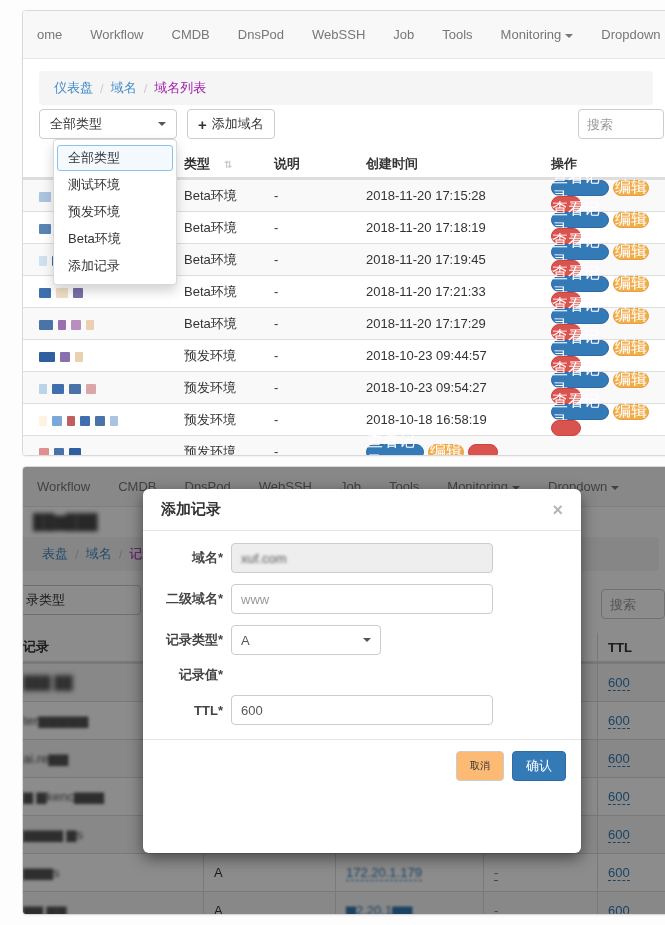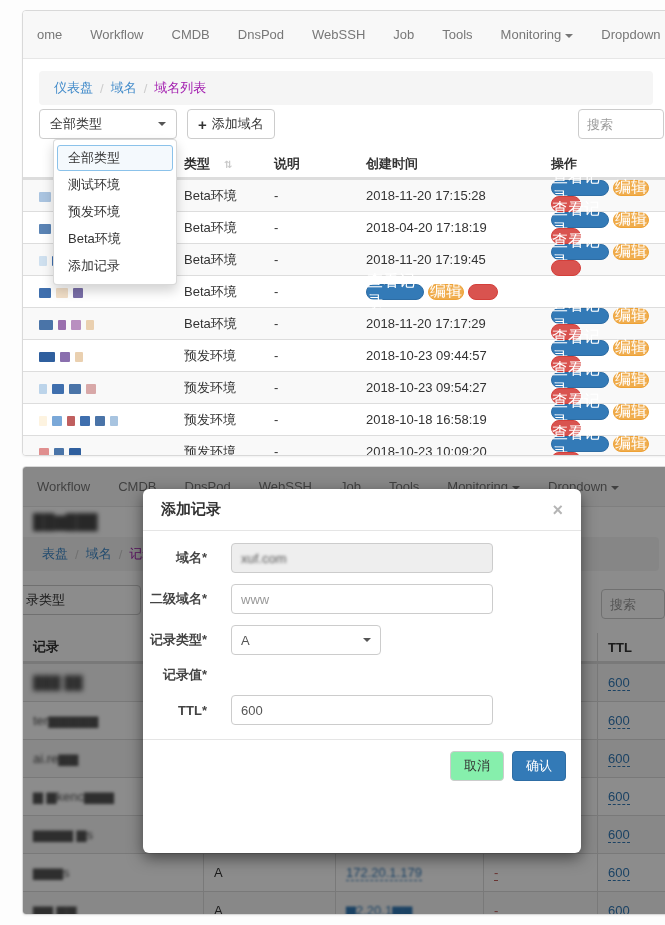--- a/index.html
+++ b/index.html
@@ -65,50 +65,50 @@
 
   
   .page-heading { position:absolute; left:10px; top:46px; font-size:15px; font-weight:bold; color:#4a4a4a;
                   filter:blur(2.2px); }
   .breadcrumb-b { top:70px; }
   .b-table { position:absolute; left:0; right:0; top:166px; font-size:13px; color:#333; }
   .b-head { display:flex; font-weight:bold; border-bottom:2px solid #ddd; height:30px; align-items:center; }
   .b-row { display:flex; border-top:1px solid #ddd; height:38px; align-items:center; }
   .b-row:first-of-type { border-top:none; }
   .b-row.striped { background:#f7f7f7; }
-  .bc1{ width:180px; padding-left:10px; } .bc2{ width:132px; padding-left:10px; border-left:1px solid #ddd; align-self:stretch; display:flex; align-items:center; }
+  .bc1{ width:180px; } .bc2{ width:132px; padding-left:10px; border-left:1px solid #ddd; align-self:stretch; display:flex; align-items:center; }
   .bc3{ width:148px; padding-left:10px; border-left:1px solid #ddd; align-self:stretch; display:flex; align-items:center; }
   .bc4{ width:114px; padding-left:10px; border-left:1px solid #ddd; align-self:stretch; display:flex; align-items:center; }
   .bc5{ flex:1; padding-left:10px; border-left:1px solid #ddd; align-self:stretch; display:flex; align-items:center; }
   .link-dashed { color:#337ab7; border-bottom:1px dashed #337ab7; cursor:pointer; text-decoration:none; }
   .link-dash-red { color:#c0605c; border-bottom:1px dashed #c0605c; cursor:pointer; }
   .blur1 { filter:blur(1.4px); color:#555; }
   .blur2 { filter:blur(2.4px); color:#555; }
   .blurlink { filter:blur(1.1px); }
 
   .overlay { position:absolute; inset:0; background:rgba(0,0,0,.45); z-index:8; }
 
   
   .modal { position:absolute; left:120px; top:22px; width:438px; height:364px; background:#fff;
            border-radius:6px; box-shadow:0 5px 15px rgba(0,0,0,.5); z-index:12; }
   .modal-header { height:42px; border-bottom:1px solid #e5e5e5; display:flex; align-items:center; padding:0 18px; }
   .modal-title { font-size:15px; font-weight:bold; color:#333; }
   .modal-close { margin-left:auto; color:#b5b5b5; font-size:18px; font-weight:bold; cursor:pointer; line-height:1; }
   .modal-body { padding:12px 18px 0 0; }
   .form-row { display:flex; align-items:center; margin-bottom:11px; }
-  .form-label { width:88px; text-align:right; font-size:13px; font-weight:bold; color:#444; padding-right:24px; }
+  .form-label { width:88px; text-align:right; font-size:13px; font-weight:bold; color:#444; padding-right:8px; }
   .form-input { width:262px; height:30px; border:1px solid #ccc; border-radius:4px; font-size:13px;
                 padding:0 9px; color:#555; font-family:inherit; display:flex; align-items:center; }
   input.form-input::placeholder { color:#999; }
   .form-input.disabled { background:#eee; }
   .form-select { width:150px; }
   .modal-footer { border-top:1px solid #e5e5e5; margin-top:14px; height:52px; display:flex;
                   align-items:center; justify-content:flex-end; padding:0 15px; gap:8px; }
-  .btn-cancel { height:30px; padding:0 13px; background:#86efac; border:1px solid #ccc; border-radius:4px;
-                font-size:13px; color:#333; display:flex; align-items:center; cursor:pointer; }
+  .btn-cancel { height:30px; padding:0 13px; background:#fdba74; border:1px solid #ccc; border-radius:4px;
+                font-size:10px; color:#333; display:flex; align-items:center; cursor:pointer; }
   .btn-confirm { height:30px; padding:0 13px; background:#337ab7; border:1px solid #2e6da4; border-radius:4px;
                  font-size:13px; color:#fff; display:flex; align-items:center; cursor:pointer; }
 </style>
 </head>
 <body>
 
 <div id="canvas">
 
   <div class="card" id="card-top">
 
@@ -157,34 +157,35 @@
         <span class="c1"><span class="blk" style="background: rgb(170, 196, 224); width: 12px;"></span><span class="blk" style="background: rgb(74, 116, 168); width: 14px;"></span></span>
         <span class="c2">Beta环境</span>
         <span class="c3">-</span>
         <span class="c4">2018-11-20 17:15:28</span>
         <span class="c5"><span class="btn-xs btn-view">查看记录</span><span class="btn-xs btn-edit">编辑</span><span class="btn-xs btn-del"></span></span>
       </div>
       <div class="t-row">
         <span class="c1"><span class="blk" style="background: rgb(91, 132, 181); width: 12px;"></span><span class="blk" style="background: rgb(170, 196, 224); width: 10px;"></span></span>
         <span class="c2">Beta环境</span>
         <span class="c3">-</span>
-        <span class="c4">2018-04-20 17:18:19</span>
+        <span class="c4">2018-11-20 17:18:19</span>
         <span class="c5"><span class="btn-xs btn-view">查看记录</span><span class="btn-xs btn-edit">编辑</span><span class="btn-xs btn-del"></span></span>
       </div>
       <div class="t-row striped">
         <span class="c1"><span class="blk" style="background: rgb(207, 224, 239); width: 8px;"></span><span class="blk" style="background: rgb(63, 111, 174); width: 12px;"></span><span class="blk" style="background: rgb(136, 168, 204); width: 6px;"></span><span class="blk" style="background: rgb(47, 95, 158); width: 14px;"></span></span>
         <span class="c2">Beta环境</span>
         <span class="c3">-</span>
         <span class="c4">2018-11-20 17:19:45</span>
         <span class="c5"><span class="btn-xs btn-view">查看记录</span><span class="btn-xs btn-edit">编辑</span><span class="btn-xs btn-del"></span></span>
       </div>
       <div class="t-row">
         <span class="c1"><span class="blk" style="background: rgb(63, 111, 174); width: 12px;"></span><span class="blk" style="background: rgb(242, 223, 200); width: 12px;"></span><span class="blk" style="background: rgb(122, 111, 168); width: 10px;"></span></span>
         <span class="c2">Beta环境</span>
         <span class="c3">-</span>
+        <span class="c4">2018-11-20 17:21:33</span>
         <span class="c5"><span class="btn-xs btn-view">查看记录</span><span class="btn-xs btn-edit">编辑</span><span class="btn-xs btn-del"></span></span>
       </div>
       <div class="t-row striped">
         <span class="c1"><span class="blk" style="background: rgb(74, 116, 168); width: 14px;"></span><span class="blk" style="background: rgb(154, 111, 174); width: 8px;"></span><span class="blk" style="background: rgb(185, 143, 192); width: 10px;"></span><span class="blk" style="background: rgb(234, 208, 176); width: 8px;"></span></span>
         <span class="c2">Beta环境</span>
         <span class="c3">-</span>
         <span class="c4">2018-11-20 17:17:29</span>
         <span class="c5"><span class="btn-xs btn-view">查看记录</span><span class="btn-xs btn-edit">编辑</span><span class="btn-xs btn-del"></span></span>
       </div>
       <div class="t-row">
@@ -205,21 +206,20 @@
         <span class="c1"><span class="blk" style="background: rgb(253, 243, 224); width: 8px;"></span><span class="blk" style="background: rgb(122, 168, 216); width: 10px;"></span><span class="blk" style="background: rgb(192, 95, 95); width: 8px;"></span><span class="blk" style="background: rgb(63, 111, 174); width: 10px;"></span><span class="blk" style="background: rgb(74, 116, 168); width: 10px;"></span><span class="blk" style="background: rgb(168, 196, 224); width: 8px;"></span></span>
         <span class="c2">预发环境</span>
         <span class="c3">-</span>
         <span class="c4">2018-10-18 16:58:19</span>
         <span class="c5"><span class="btn-xs btn-view">查看记录</span><span class="btn-xs btn-edit">编辑</span><span class="btn-xs btn-del"></span></span>
       </div>
       <div class="t-row striped">
         <span class="c1"><span class="blk" style="background: rgb(224, 143, 143); width: 10px;"></span><span class="blk" style="background: rgb(74, 116, 168); width: 10px;"></span><span class="blk" style="background: rgb(47, 95, 158); width: 12px;"></span></span>
         <span class="c2">预发环境</span>
         <span class="c3">-</span>
-        <span class="c4">2018-10-23 10:09:20</span>
         <span class="c5"><span class="btn-xs btn-view">查看记录</span><span class="btn-xs btn-edit">编辑</span><span class="btn-xs btn-del"></span></span>
       </div>
     </div>
 
     <div class="dropdown-menu">
       <div class="dd-item selected">全部类型</div>
       <div class="dd-item">测试环境</div>
       <div class="dd-item">预发环境</div>
       <div class="dd-item">Beta环境</div>
       <div class="dd-item">添加记录</div>

